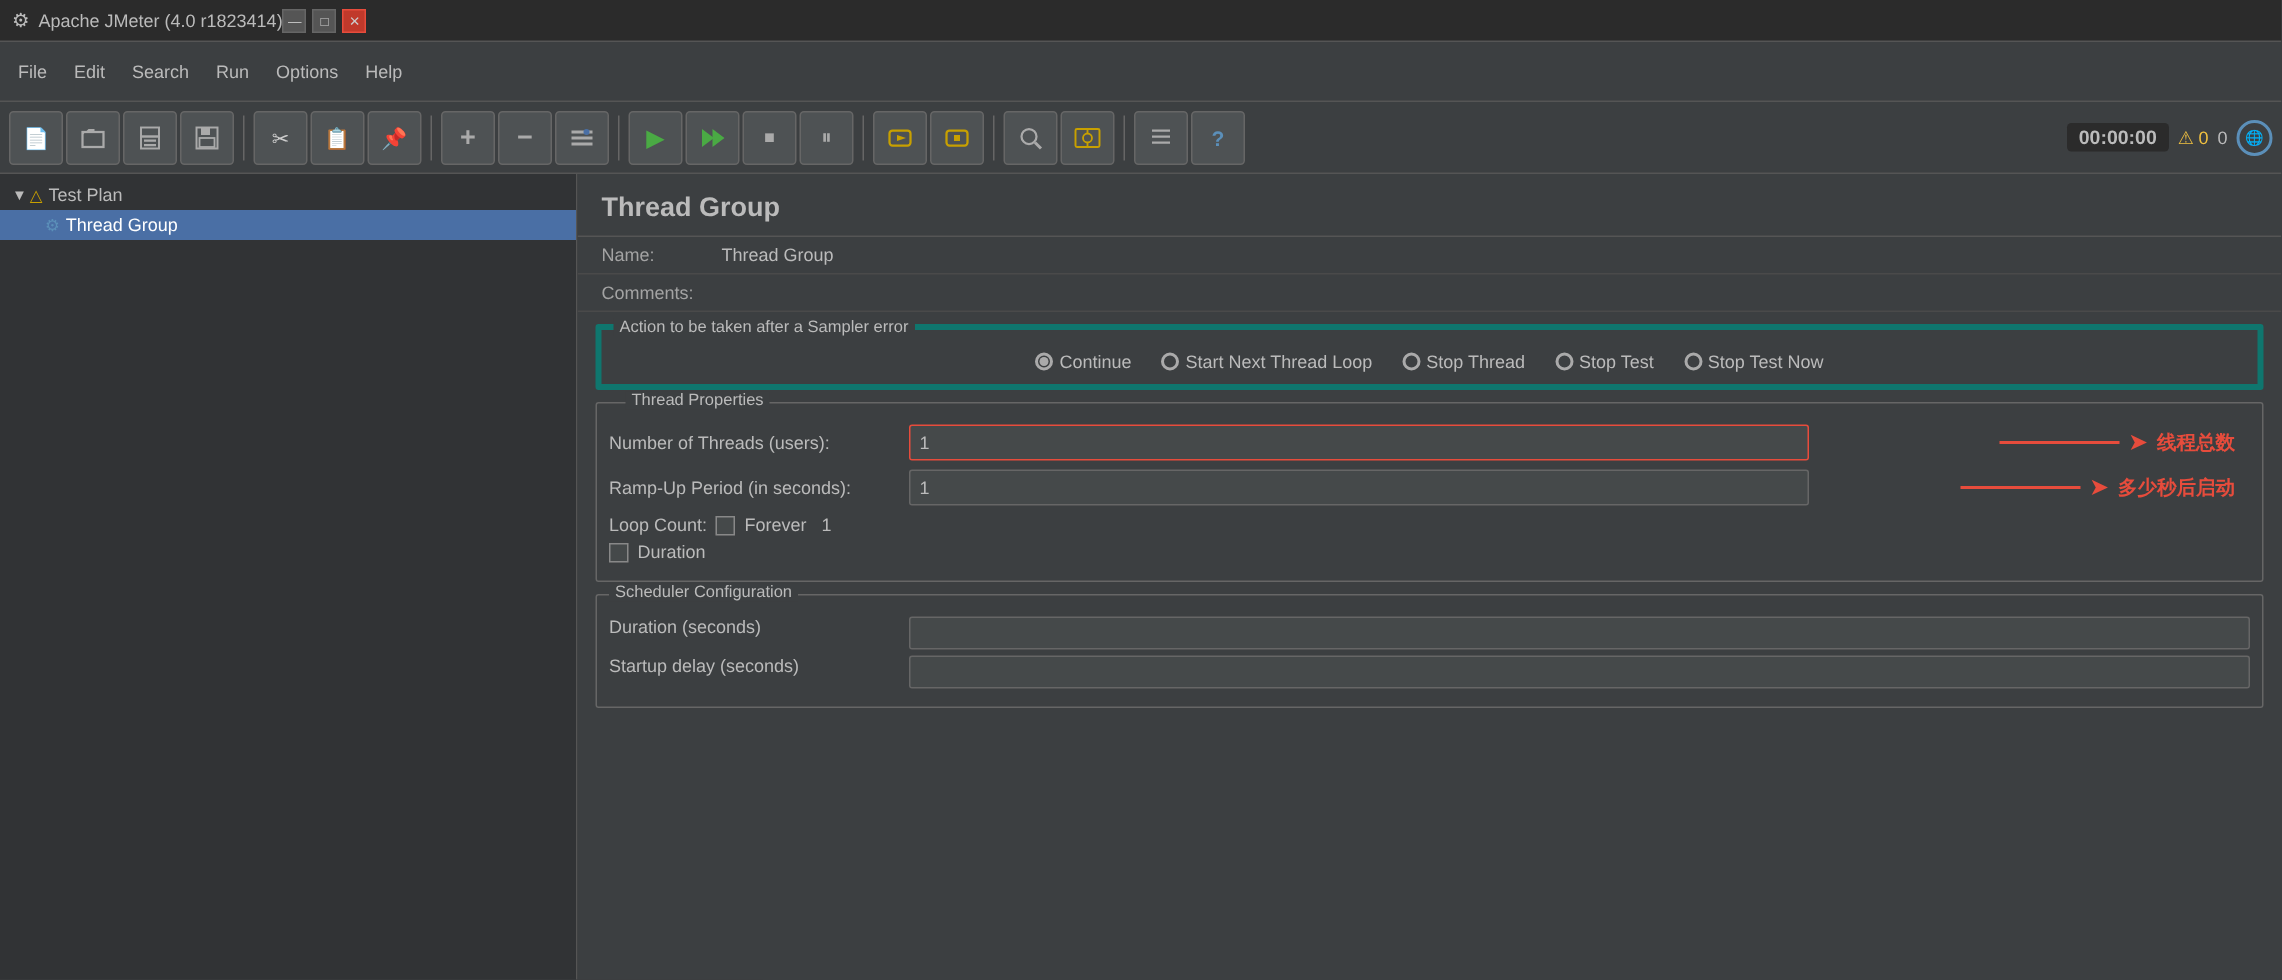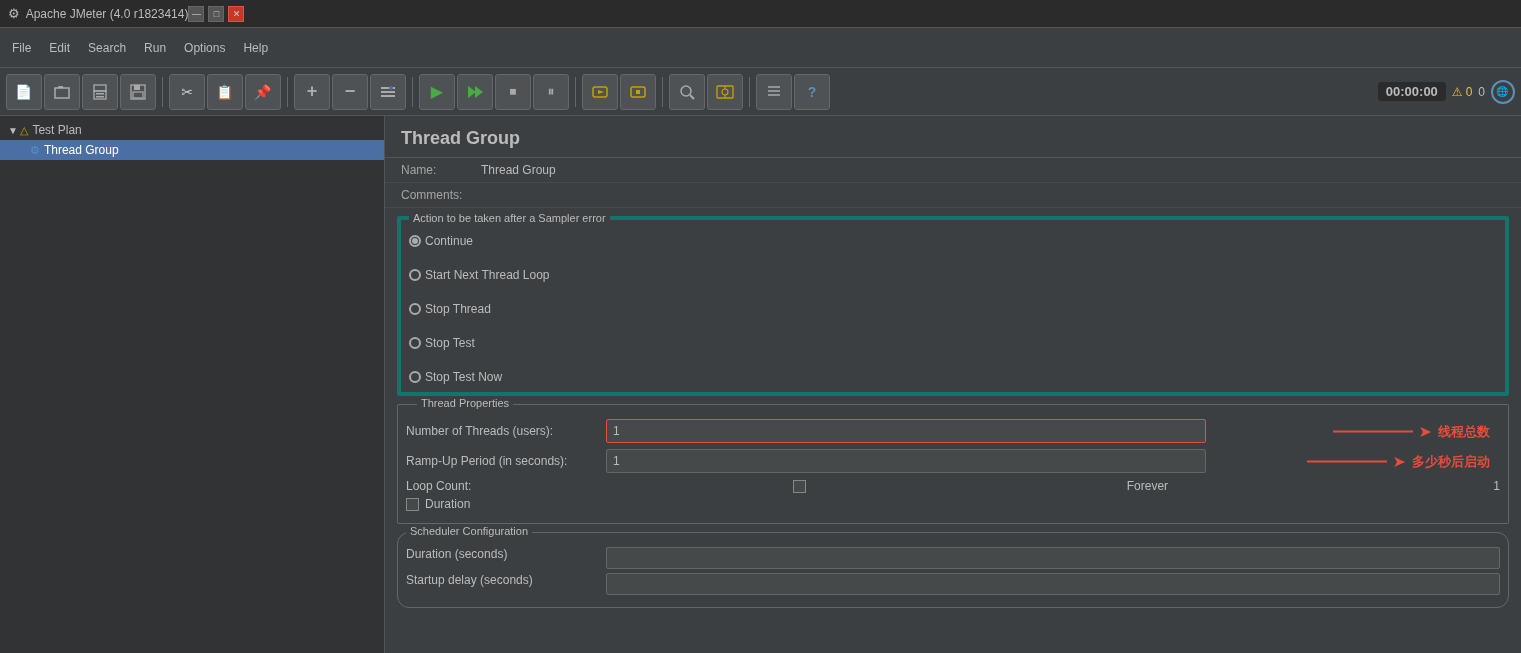--- a/index.html
+++ b/index.html
@@ -171,25 +171,24 @@
     .section-legend {
       position: absolute;
       top: -8px; left: 8px;
       background: #3c3f41;
       padding: 0 4px;
       font-size: 11px;
       color: #bbb;
     }
     .radio-row {
       display: flex;
-      align-items: flex-start;
+      align-items: flex-end;
       justify-content: center;
       gap: 20px;
       padding: 8px 0 2px 0;
-      flex-direction: column;
     }
     .radio-option {
       display: flex; align-items: center; gap: 4px;
       font-size: 12px; color: #bbb;
     }
     .radio-circle {
       width: 12px; height: 12px;
       border: 2px solid #aaa;
       border-radius: 50%;
       display: inline-flex; align-items: center; justify-content: center;
@@ -249,21 +248,20 @@
       font-size: 13px;
       font-weight: bold;
       white-space: nowrap;
     }
 
     .loop-row {
       display: flex;
       align-items: center;
       margin: 4px 0;
       gap: 6px;
-      justify-content: space-between;
     }
     .loop-label { color: #bbb; font-size: 12px; }
     .checkbox-box {
       width: 13px; height: 13px;
       border: 1px solid #888;
       background: #45494a;
       display: inline-block;
       flex-shrink: 0;
     }
     .forever-label { color: #bbb; font-size: 12px; }
@@ -274,21 +272,21 @@
       align-items: center;
       margin: 4px 0;
       gap: 6px;
     }
     .check-label { color: #bbb; font-size: 12px; }
 
     
     .sched-section {
       margin: 8px 12px;
       border: 1px solid #666;
-      border-radius: 12px;
+      border-radius: 2px;
       position: relative;
       padding: 10px 8px 8px 8px;
     }
     .sched-legend {
       position: absolute;
       top: -8px; left: 8px;
       background: #3c3f41;
       padding: 0 4px;
       font-size: 11px;
       color: #bbb;

